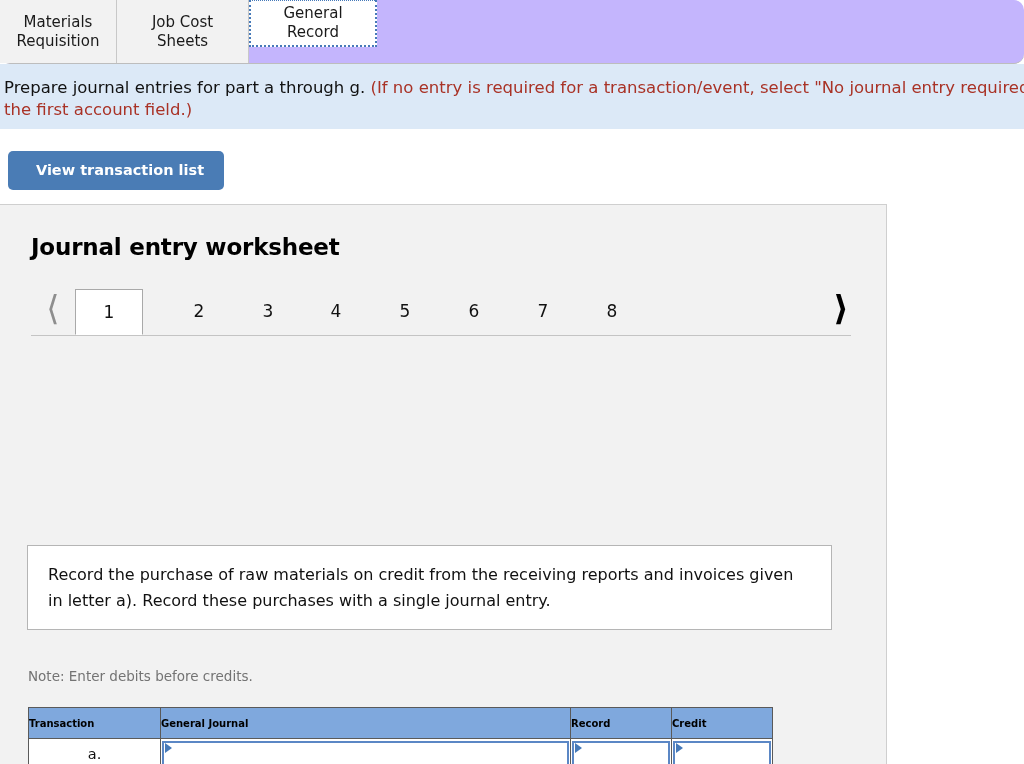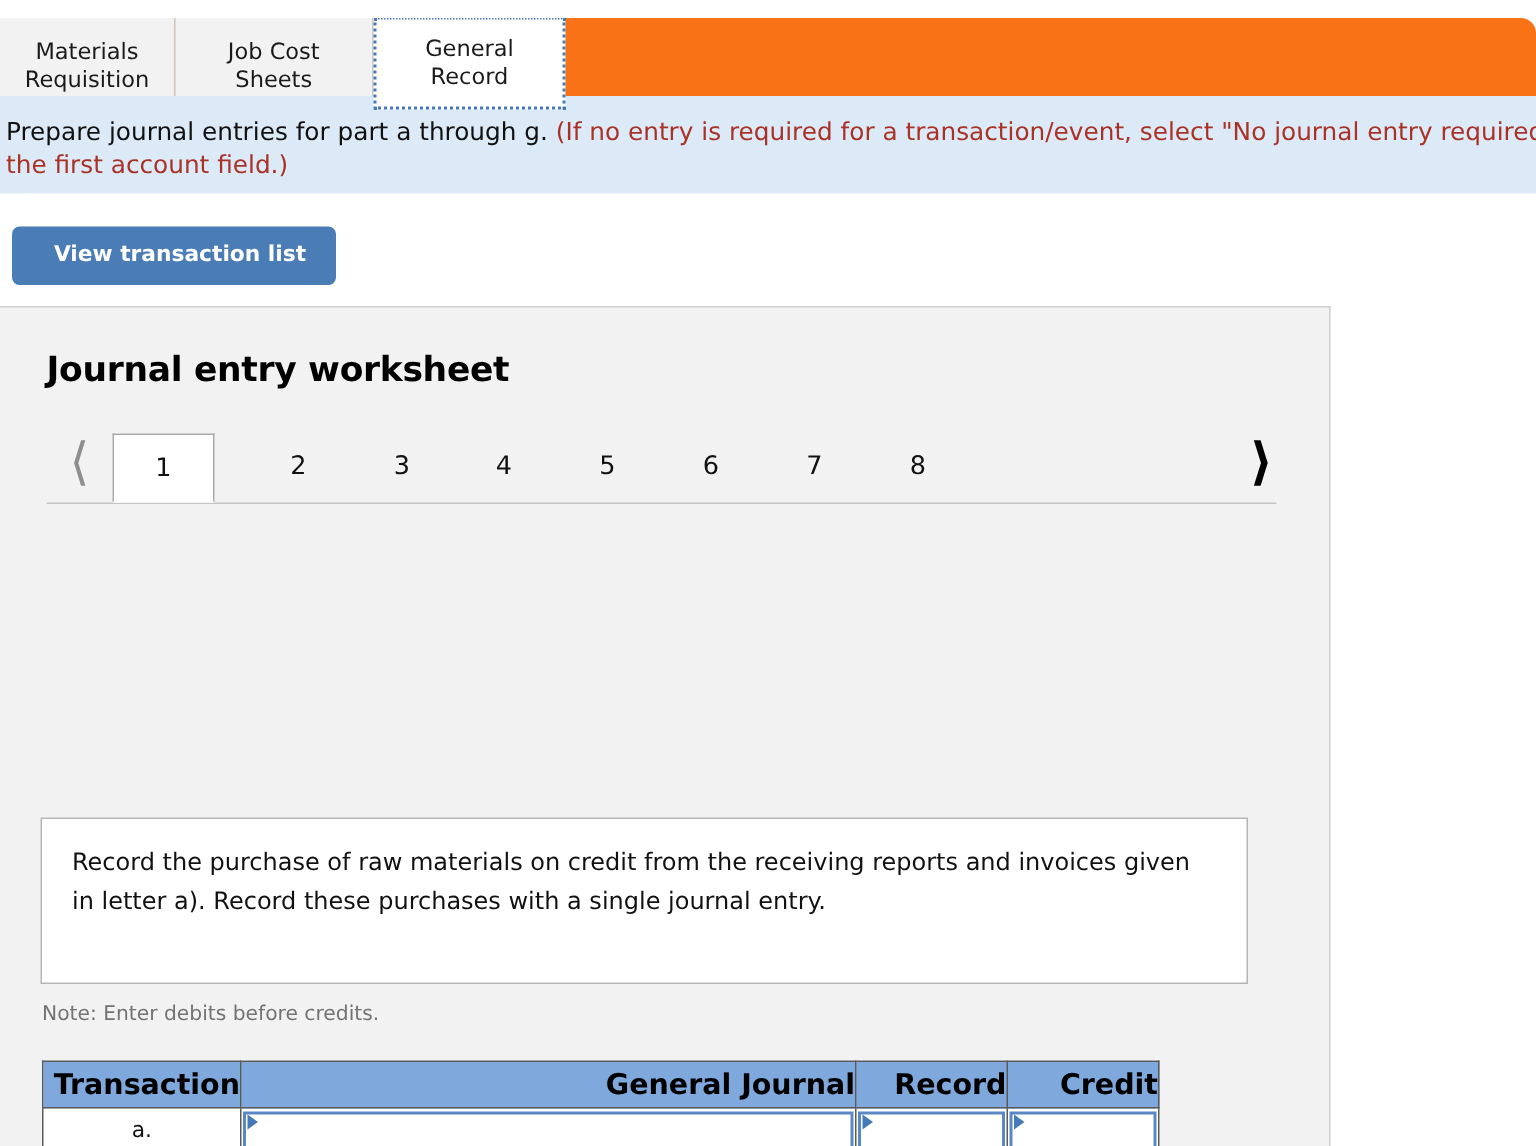--- a/index.html
+++ b/index.html
@@ -17,24 +17,24 @@
   .screen {
     position: relative;
     width: 1024px;
     height: 764px;
     overflow: hidden;
   }
 
   
   .tabstrip {
     position: absolute;
-    left: 0; top: 12px;
+    left: 0; top: 0;
     width: 1024px;
     height: 64px;
-    background: #f97316;
+    background: #c4b5fd;
     border-bottom: 1px solid #bdbdbd;
     box-sizing: border-box;
     border-radius: 10px;
   }
   .tab {
     position: absolute;
     top: 0;
     height: 63px;
     box-sizing: border-box;
     display: flex;
@@ -51,21 +51,21 @@
   }
   .tab span { display: block; }
   .tab.tab-1 { left: 0;   width: 117px; }
   .tab.tab-2 { left: 117px; width: 132px; }
   .tab.tab-3 {
     left: 249px; width: 128px;
     background: #ffffff;
     border-right: none;
     border: 2px dotted #4679b8;
     border-top: 1px dotted #4679b8;
-    height: 61px;
+    height: 47px;
     z-index: 3;
   }
 
   
   .banner {
     position: absolute;
     left: 0; top: 64px;
     width: 1024px;
     height: 65px;
     background: #dce9f7;
@@ -176,21 +176,21 @@
     border: 1px solid #a9a9a9;
     border-bottom: 1px solid #ffffff;
     z-index: 2;
   }
 
   
   .descbox {
     position: absolute;
     left: 30px; top: 340px;
     width: 805px;
-    height: 111px;
+    height: 85px;
     background: #ffffff;
     border: 1px solid #b5b5b5;
     box-sizing: border-box;
     padding: 16px 20px 4px 20px;
   }
   .desctext {
     font-size: 16px;
     line-height: 26px;
     color: #111111;
   }
@@ -207,25 +207,25 @@
   .jtable {
     position: absolute;
     left: 31px; top: 502px;
     border-collapse: collapse;
     table-layout: fixed;
     background: #ffffff;
   }
   .jtable th {
     background: #7fa8dd;
     border: 1px solid #5a5a5a;
-    font-size: 19px;
+    font-size: 10px;
     font-weight: bold;
     color: #000000;
     height: 30px;
-    text-align: right;
+    text-align: left;
     padding: 0;
   }
   .jtable td {
     border: 1px solid #5a5a5a;
     height: 30px;
     padding: 0;
     vertical-align: middle;
   }
   .col-trans { width: 132px; }
   .col-gj    { width: 410px; }

